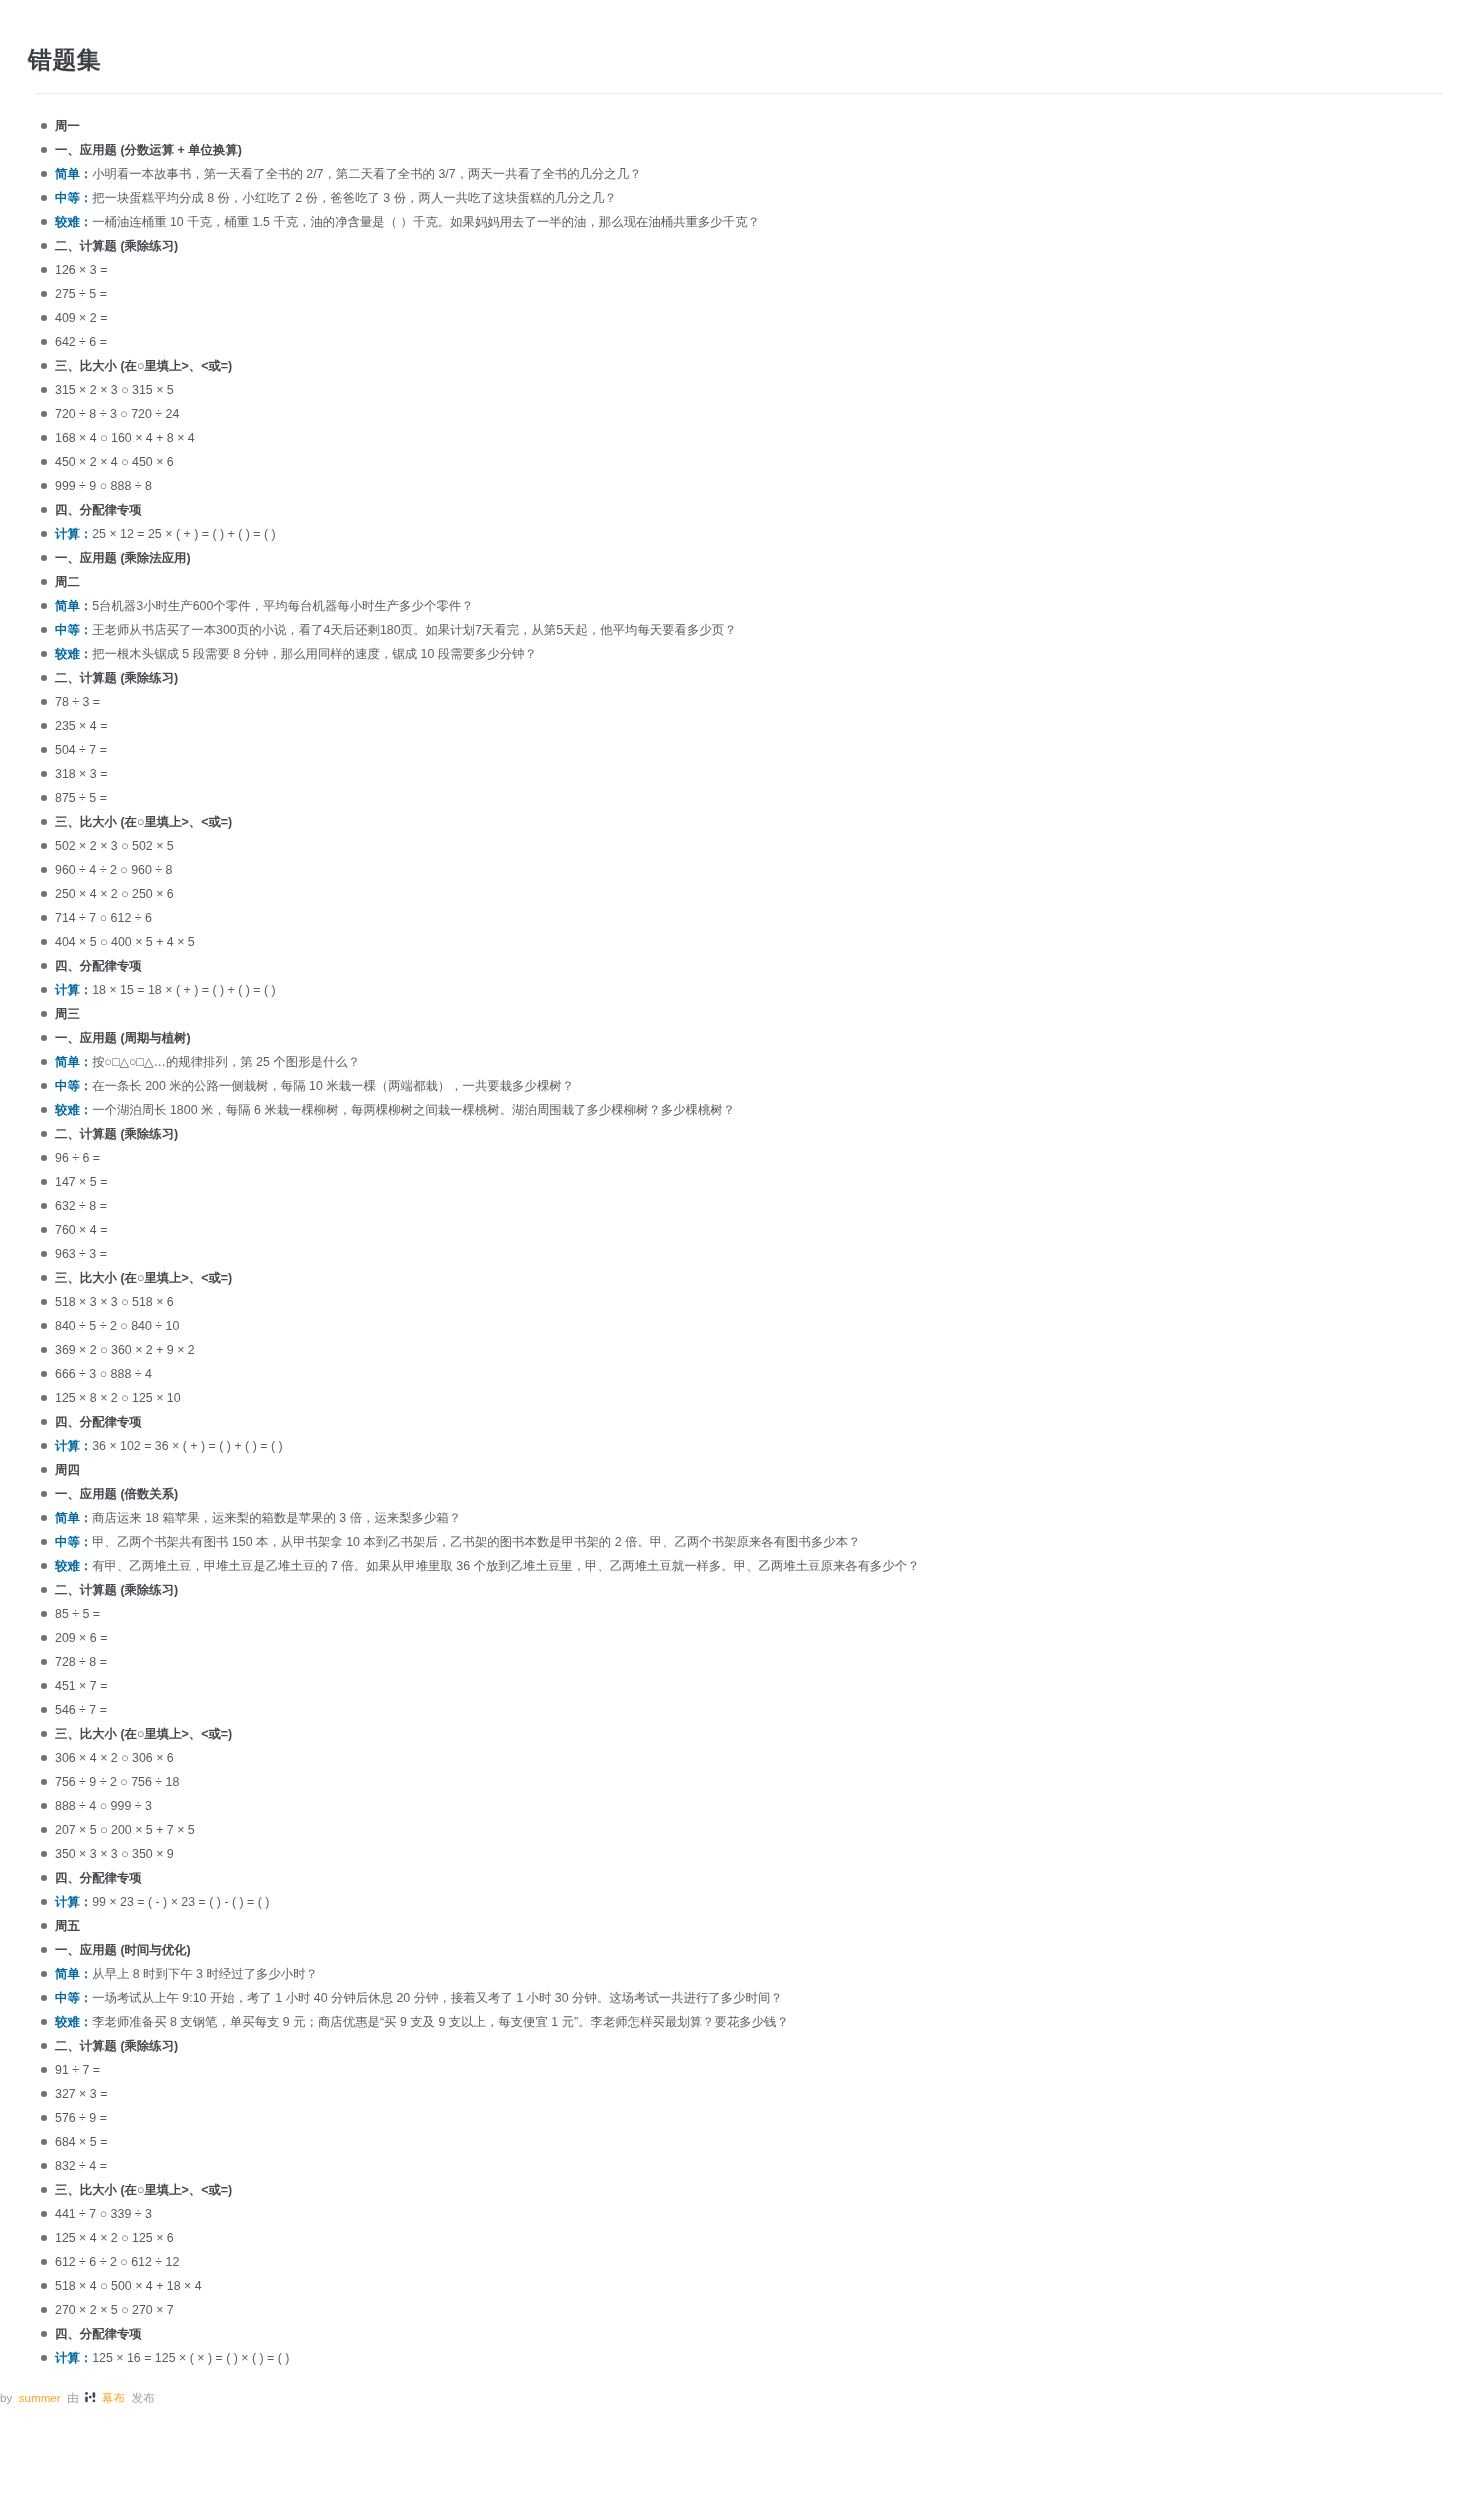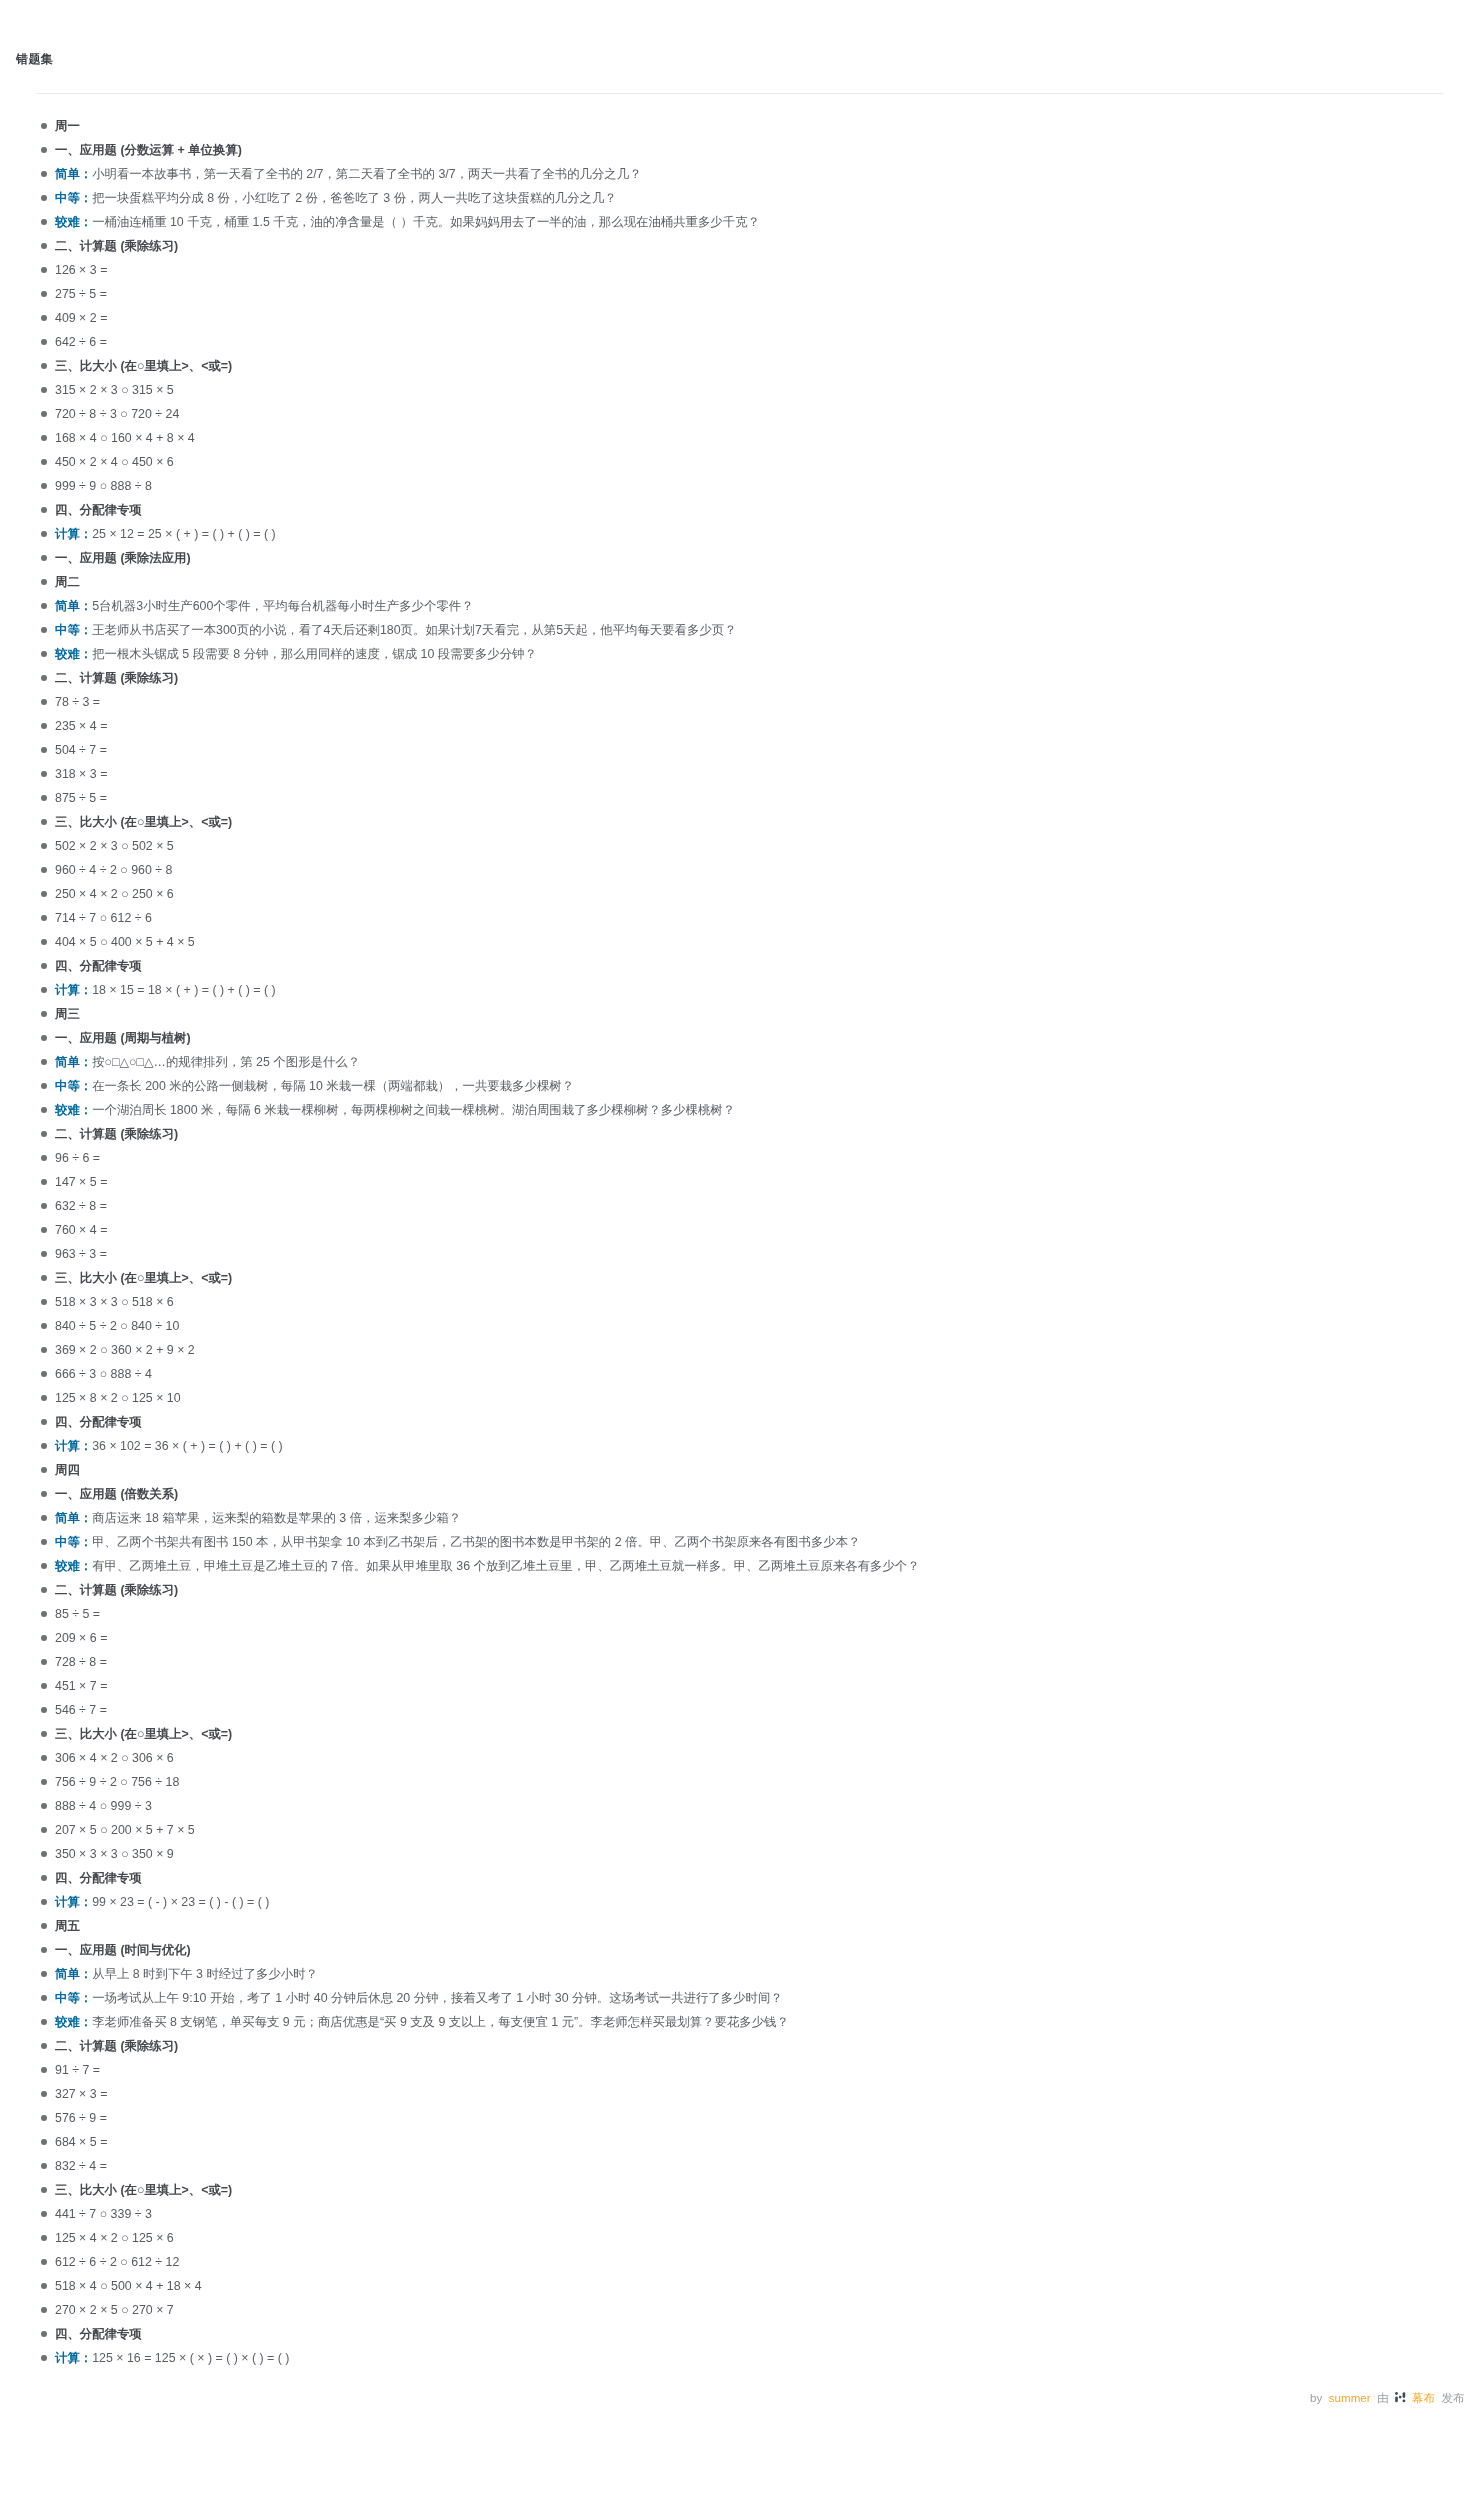--- a/index.html
+++ b/index.html
@@ -2,43 +2,43 @@
 <html style="font-size:13.3px"><head>
 <meta charset="utf-8">
 <style>
   html,body{margin:0;padding:0;}
   body{
     width:1468px;height:2512px;background:#ffffff;overflow:hidden;
     font-family:"Liberation Sans","DejaVu Sans",sans-serif;
     -webkit-font-smoothing:antialiased;
   }
   .title{
-    margin:0;padding:44px 0 0 16px;
-    font-size:12px;line-height:31px;font-weight:600;
+    margin:0;padding:44px 0 0 28px;
+    font-size:24px;line-height:31px;font-weight:600;
     color:#3d4146;letter-spacing:0.4px;
   }
   .divider{
     margin:18px 25px 0 36px;height:0;
     border-top:0.8px solid #e9eaec;
   }
   ul.list{list-style:none;margin:20px 4px 0 36px;padding:0;}
   ul.list li{
     position:relative;height:24px;line-height:24px;
     padding-left:19px;font-size:12.4px;color:#5a5e65;
     white-space:nowrap;
   }
   ul.list li .bullet{
     position:absolute;left:5px;top:9px;width:5.8px;height:5.8px;
     border-radius:50%;background:#6e7276;
   }
   ul.list li.bold{font-weight:700;color:#45494e;}
   ul.list li .lbl{font-weight:700;color:#0369a1;}
   ul.list li.math{color:#565a61;}
   .footer{
-    margin-top:19px;text-align:right;
+    margin-top:19px;text-align:left;
     font-size:11.6px;line-height:16.6px;color:#9b9fa5;
   }
   .footer span{vertical-align:middle;}
   .footer .accent{font-weight:400;}
   .footer .gap{margin:0 3.3px 0 3.3px;}
   .footer svg{vertical-align:middle;margin:0 2.5px 1.7px 1.7px;}
 </style>
 </head>
 <body>
 

